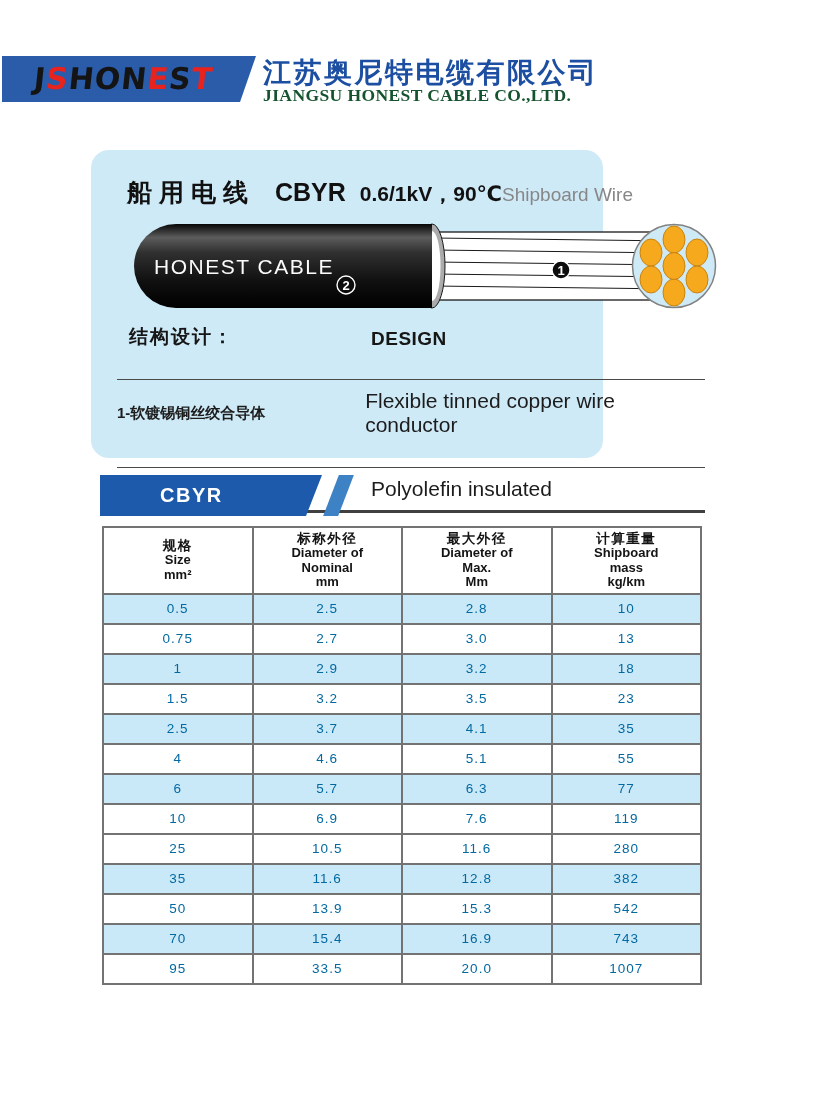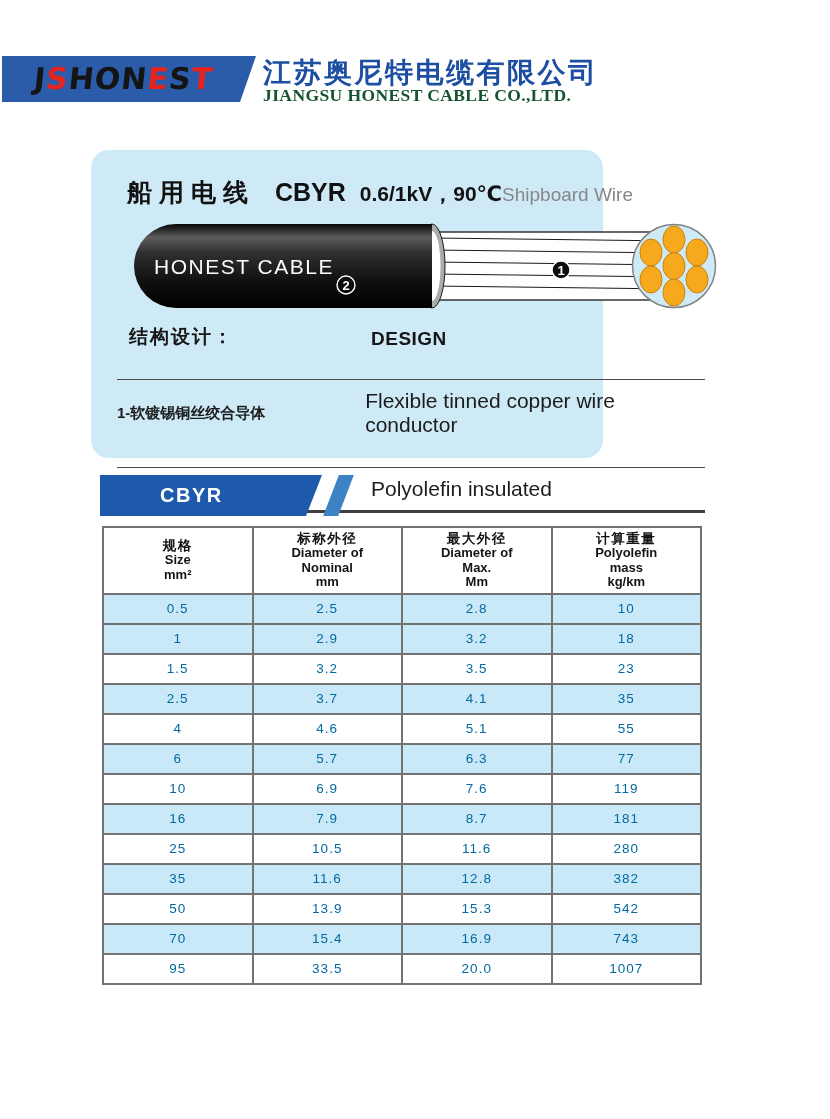--- a/index.html
+++ b/index.html
@@ -193,33 +193,39 @@
           <div class="he">mm</div>
         </th>
         <th>
           <div class="hz">最大外径</div>
           <div class="he">Diameter of</div>
           <div class="he">Max.</div>
           <div class="he">Mm</div>
         </th>
         <th>
           <div class="hz">计算重量</div>
-          <div class="he">Polyolefin</div>
+          <div class="he">Shipboard</div>
           <div class="he">mass</div>
           <div class="he">kg/km</div>
         </th>
       </tr>
   </thead>
   <tbody id="spec-body">
       <tr class="alt">
         <td>0.5</td>
         <td>2.5</td>
         <td>2.8</td>
         <td>10</td>
       </tr>
+      <tr>
+        <td>0.75</td>
+        <td>2.7</td>
+        <td>3.0</td>
+        <td>13</td>
+      </tr>
       <tr class="alt">
         <td>1</td>
         <td>2.9</td>
         <td>3.2</td>
         <td>18</td>
       </tr>
       <tr>
         <td>1.5</td>
         <td>3.2</td>
         <td>3.5</td>
@@ -242,26 +248,20 @@
         <td>5.7</td>
         <td>6.3</td>
         <td>77</td>
       </tr>
       <tr>
         <td>10</td>
         <td>6.9</td>
         <td>7.6</td>
         <td>119</td>
       </tr>
-      <tr class="alt">
-        <td>16</td>
-        <td>7.9</td>
-        <td>8.7</td>
-        <td>181</td>
-      </tr>
       <tr>
         <td>25</td>
         <td>10.5</td>
         <td>11.6</td>
         <td>280</td>
       </tr>
       <tr class="alt">
         <td>35</td>
         <td>11.6</td>
         <td>12.8</td>

